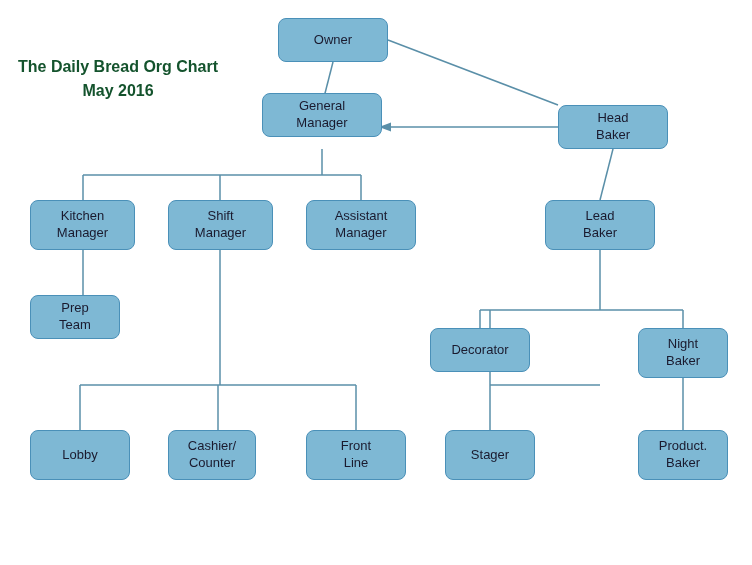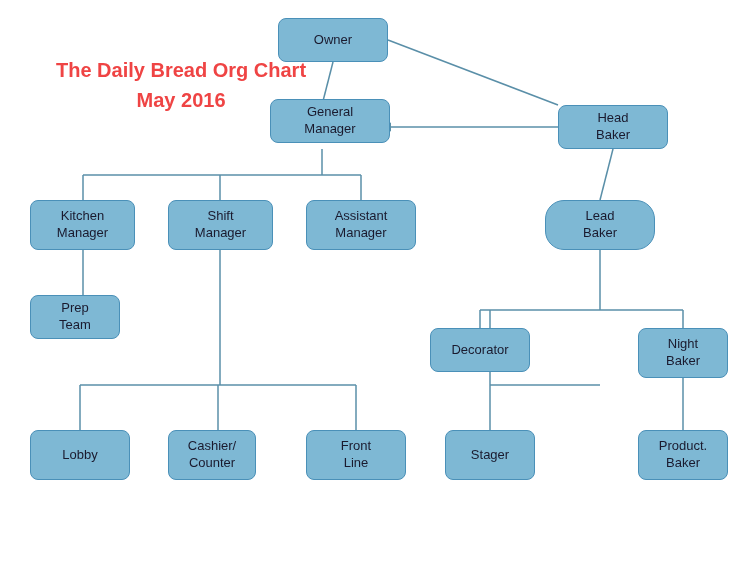--- a/index.html
+++ b/index.html
@@ -28,26 +28,25 @@
       text-align: center;
       font-size: 13px;
       color: #1a1a2e;
       line-height: 1.3;
       padding: 4px 24px;
     }
     .title-block {
       position: absolute;
       top: 55px;
       left: 18px;
-      font-size: 20px;
+      font-size: 16px;
       font-weight: bold;
       text-align: center;
       line-height: 1.5;
-      color: #ef4444;
-      margin-left: 38px;
+      color: #14532d;
     }
     svg.lines {
       position: absolute;
       top: 0; left: 0;
       width: 752px;
       height: 565px;
       pointer-events: none;
     }
     svg.lines line, svg.lines polyline, svg.lines path {
       stroke: #5a8fa8;
@@ -114,31 +113,31 @@
     <line x1="490" y1="385" x2="600" y2="385"></line>
 
     <line x1="490" y1="385" x2="490" y2="430"></line>
 
     <line x1="683" y1="378" x2="683" y2="430"></line>
 
   </svg>
 
   <div class="node" style="left:278px;top:18px;width:110px;height:44px;">Owner</div>
 
-  <div class="node" style="left:262px;top:99px;width:120px;height:44px;margin-left:8px;">General Manager</div>
+  <div class="node" style="left:262px;top:93px;width:120px;height:44px;">General Manager</div>
 
   <div class="node" style="left:558px;top:105px;width:110px;height:44px;">Head Baker</div>
 
   <div class="node" style="left:30px;top:200px;width:105px;height:50px;">Kitchen Manager</div>
 
   <div class="node" style="left:168px;top:200px;width:105px;height:50px;">Shift Manager</div>
 
   <div class="node" style="left:306px;top:200px;width:110px;height:50px;">Assistant Manager</div>
 
-  <div class="node" style="left:545px;top:200px;width:110px;height:50px;border-radius:19px;">Lead Baker</div>
+  <div class="node" style="left:545px;top:200px;width:110px;height:50px;">Lead Baker</div>
 
   <div class="node" style="left:30px;top:295px;width:90px;height:44px;">Prep Team</div>
 
   <div class="node" style="left:430px;top:328px;width:100px;height:44px;">Decorator</div>
 
   <div class="node" style="left:638px;top:328px;width:90px;height:50px;">Night Baker</div>
 
   <div class="node" style="left:30px;top:430px;width:100px;height:50px;">Lobby</div>
 
   <div class="node" style="left:168px;top:430px;width:88px;height:50px;">Cashier/ Counter</div>

